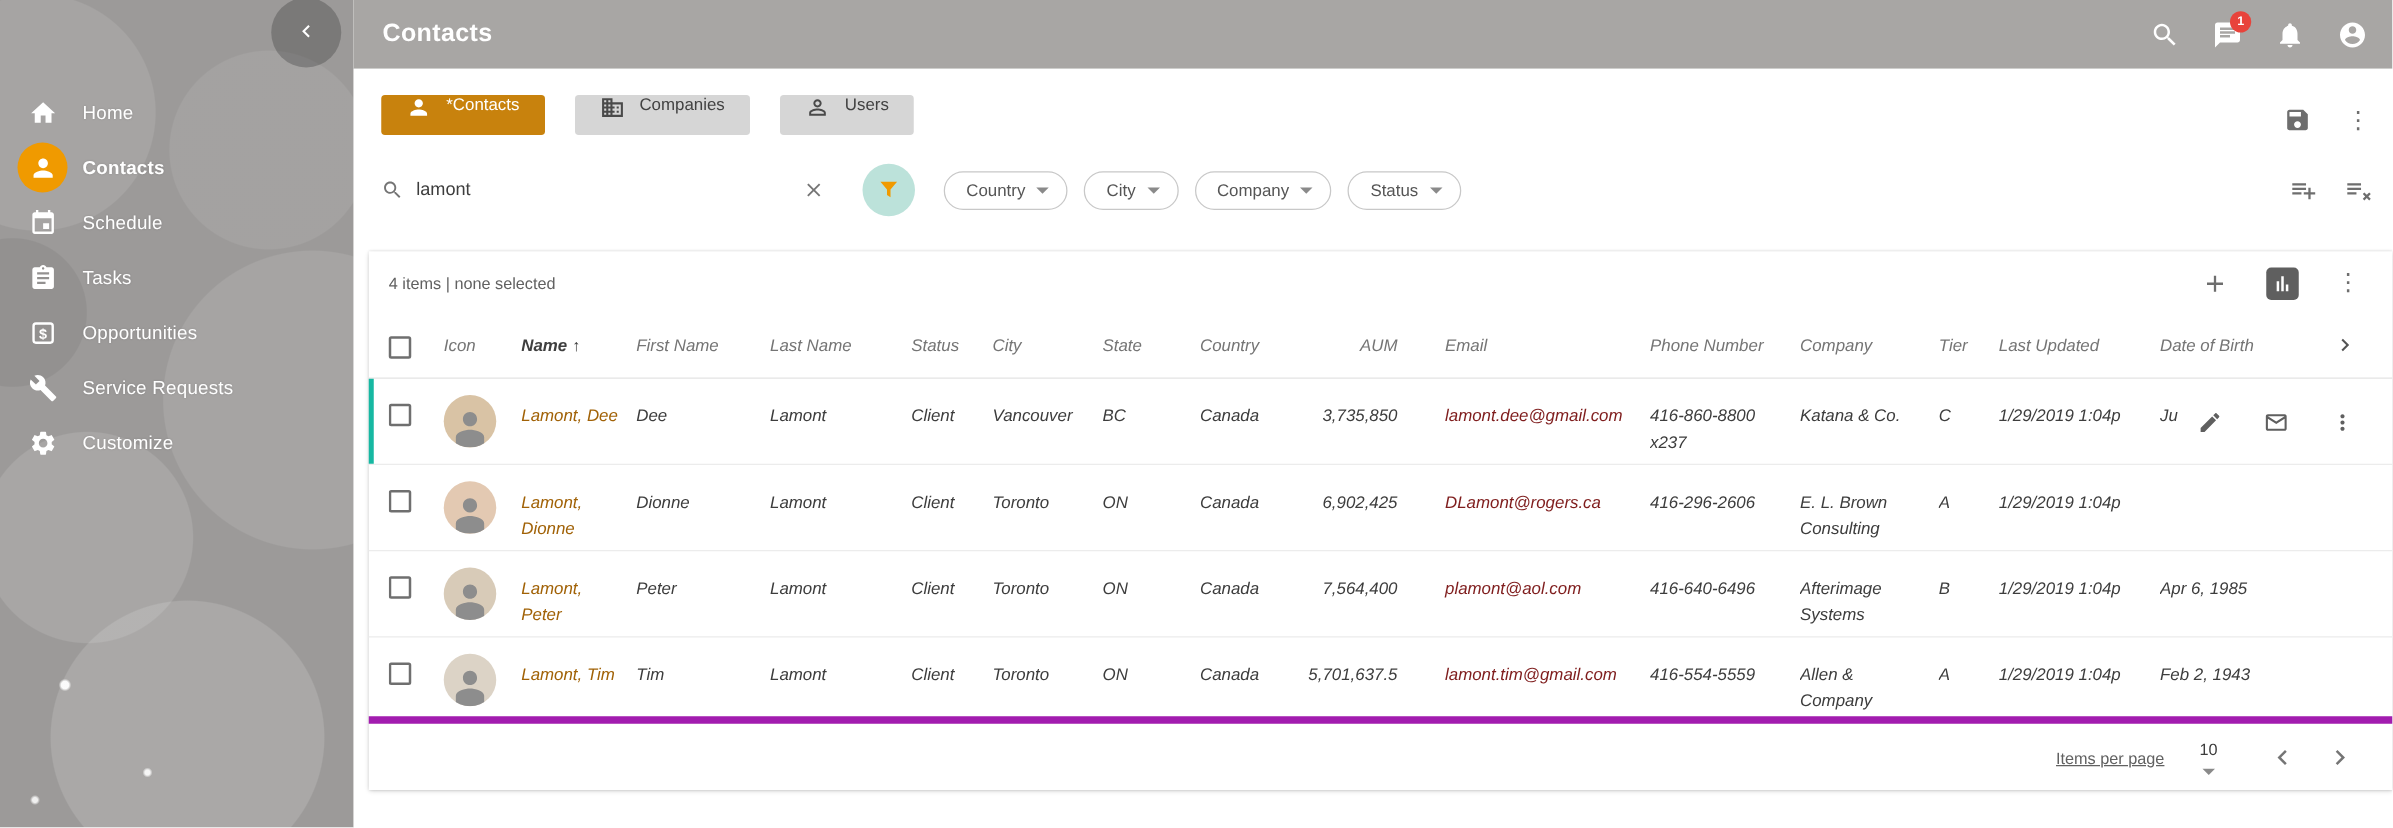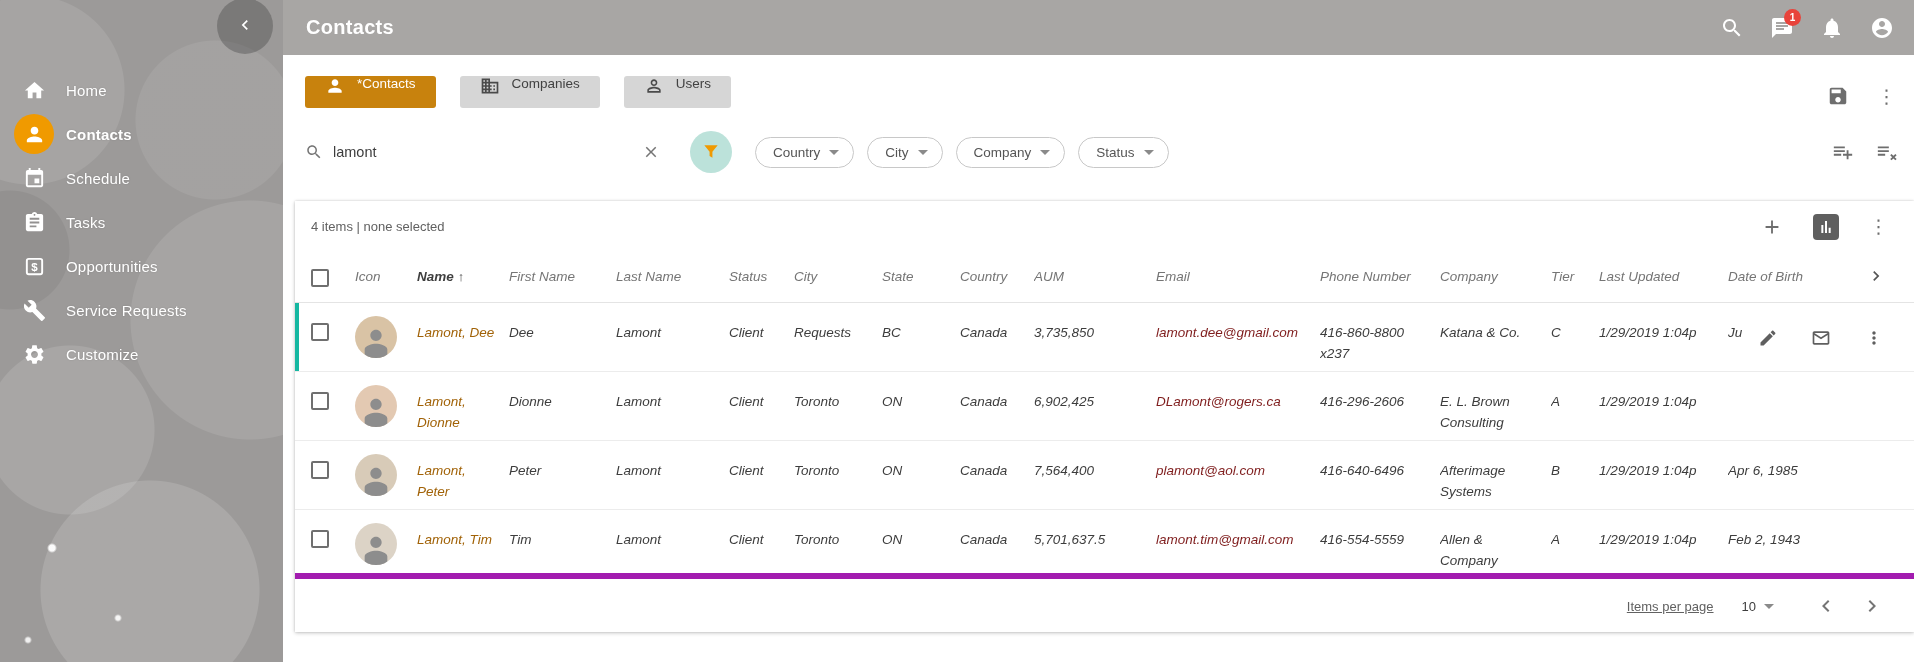--- a/index.html
+++ b/index.html
@@ -93,21 +93,21 @@
   .chart-btn svg { width:16px; height:16px; fill:#fff; }
   .kebab { font-size:19px; color:#6e6e6e; line-height:1; letter-spacing:0; }
 
   .grid { display:grid;
     grid-template-columns:44px 62px 92px 107px 113px 65px 88px 78px 74px 86px 200px 120px 111px 48px 129px 88px 1fr;font-style:italic; }
   .thead { padding-left:16px; height:51px; border-bottom:1px solid #e4e4e4; }
   .th { font-size:13.5px; color:#757575; padding-top:17px; padding-right:8px; white-space:nowrap;
     overflow:hidden; }
   .th.sorted { color:#3f3f3f; font-weight:700; }
   .sort-arrow { font-size:13px; margin-left:4px; }
-  .th-aum, .cell-aum { padding-right:2px !important; }
+  .th-aum, .cell-aum { text-align:right; padding-right:2px !important; }
   .th-email, .cell-email { padding-left:36px; }
   .th-chevron { display:flex; justify-content:flex-end; padding-right:28px; padding-top:14px; }
   .th-chevron svg { width:20px; height:20px; fill:#555; }
 
   .row { position:relative; padding-left:16px; height:69px; border-bottom:1px solid #ececec;
     cursor:pointer; }
   .row:last-of-type { border-bottom:6px solid #a21caf; }
   .row.selected::before { content:""; position:absolute; left:0; top:0; bottom:0; width:4px;
     background:#16B8A2; }
   .cell { font-size:13.5px; color:#3d3d3d; padding-top:20px; padding-right:10px;
@@ -121,21 +121,21 @@
   .avatar { width:42px; height:42px; border-radius:50%; margin-top:13px; overflow:hidden;
     display:flex; align-items:flex-end; justify-content:center; }
   .avatar svg { width:34px; height:34px; }
   .row-actions { position:absolute; right:30px; top:25px; display:flex; gap:33px; }
   .row-actions .ibtn svg { width:20px; height:20px; fill:#5f5f5f; }
 
   .card-footer { height:54px; display:flex; align-items:center; justify-content:flex-end;
     padding-right:30px; gap:0; }
   .ipp-label { font-size:13px; color:#616161; margin-right:28px;text-decoration:underline; }
   .ipp-select { display:flex; align-items:center; gap:8px; font-size:13px; color:#3d3d3d;
-    cursor:pointer; margin-right:40px; }
+    cursor:pointer; margin-right:40px;flex-direction:column; }
   .pager { display:flex; gap:22px; }
   .pager .ibtn svg { width:24px; height:24px; fill:#757575; }
 </style>
 </head>
 <body>
 
 <div class="app">
 
   <aside class="sidebar">
     <button class="collapse-btn">
@@ -376,21 +376,21 @@
                 <div class="avatar" style="background: rgb(217, 195, 165);">
       <svg viewBox="0 0 24 24" fill="#8d8d8d">
                     <path d="M12 12c2.21 0 4-1.79 4-4s-1.79-4-4-4-4 1.79-4 4 1.79 4 4 4zm0 2c-2.67 0-8 1.34-8 4v6h16v-6c0-2.66-5.33-4-8-4z"></path>
                   </svg>
     </div>
               </div>
     <div class="cell cell-name">Lamont, Dee</div>
     <div class="cell">Dee</div>
     <div class="cell">Lamont</div>
     <div class="cell">Client</div>
-    <div class="cell">Requests</div>
+    <div class="cell">Vancouver</div>
     <div class="cell">BC</div>
     <div class="cell">Canada</div>
     <div class="cell cell-aum">3,735,850</div>
     <div class="cell cell-email">lamont.dee@gmail.com</div>
     <div class="cell">416-860-8800 x237</div>
     <div class="cell">Katana &amp; Co.</div>
     <div class="cell">C</div>
     <div class="cell">1/29/2019 1:04p</div>
     <div class="cell">Ju</div>
     <div></div>

